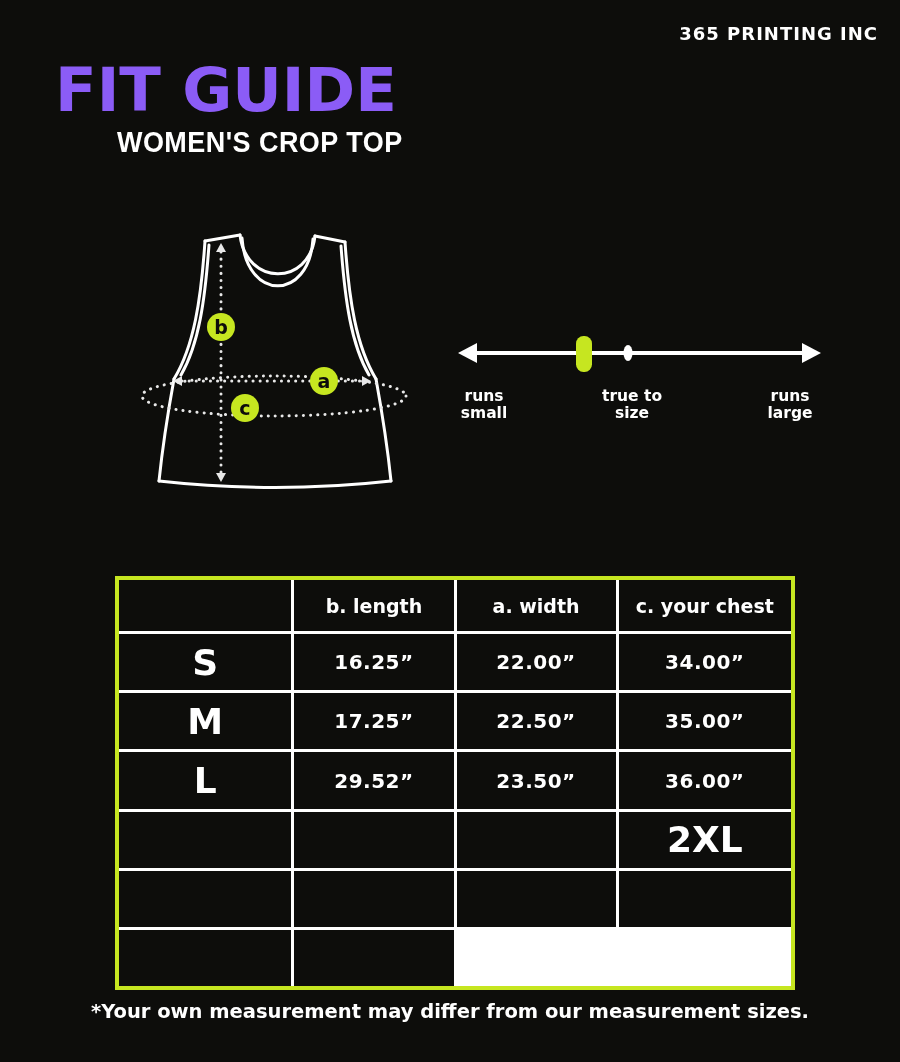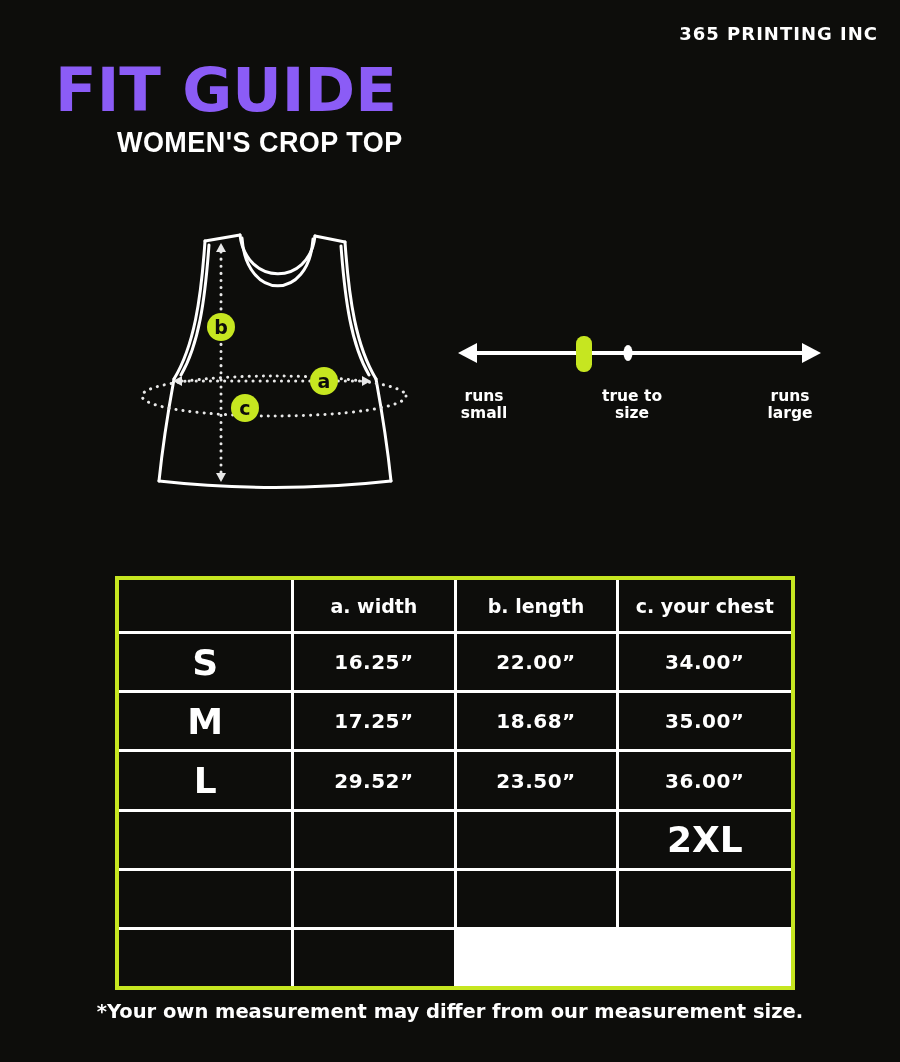--- a/index.html
+++ b/index.html
@@ -125,32 +125,32 @@
   <div>true to</div>
   <div>size</div>
 </div>
 <div class="abs slider-label" id="lbl-large">
   <div>runs</div>
   <div>large</div>
 </div>
 
 <div class="abs" id="size-table">
   <div class="cell head-cell"></div>
+  <div class="cell head-cell">b. length</div>
   <div class="cell head-cell">a. width</div>
-  <div class="cell head-cell">b. length</div>
   <div class="cell head-cell">c. your chest</div>
 
   <div class="cell size-cell">S</div>
   <div class="cell val-cell">16.25”</div>
   <div class="cell val-cell">22.00”</div>
   <div class="cell val-cell">34.00”</div>
 
   <div class="cell size-cell">M</div>
   <div class="cell val-cell">17.25”</div>
-  <div class="cell val-cell">18.68”</div>
+  <div class="cell val-cell">22.50”</div>
   <div class="cell val-cell">35.00”</div>
 
   <div class="cell size-cell">L</div>
   <div class="cell val-cell">29.52”</div>
   <div class="cell val-cell">23.50”</div>
   <div class="cell val-cell">36.00”</div>
 
   <div class="cell val-cell"></div>
   <div class="cell val-cell"></div>
   <div class="cell val-cell"></div>
@@ -158,13 +158,13 @@
   <div class="cell size-cell">2XL</div>
   <div class="cell val-cell"></div>
   <div class="cell val-cell"></div>
   <div class="cell val-cell"></div>
 
   <div class="cell val-cell"></div>
   <div class="cell val-cell"></div>
   <div class="cell val-cell"></div>
 </div>
 
-<div class="abs" id="footnote">*Your own measurement may differ from our measurement size.</div>
+<div class="abs" id="footnote">*Your own measurement may differ from our measurement sizes.</div>
 
 </body></html>

